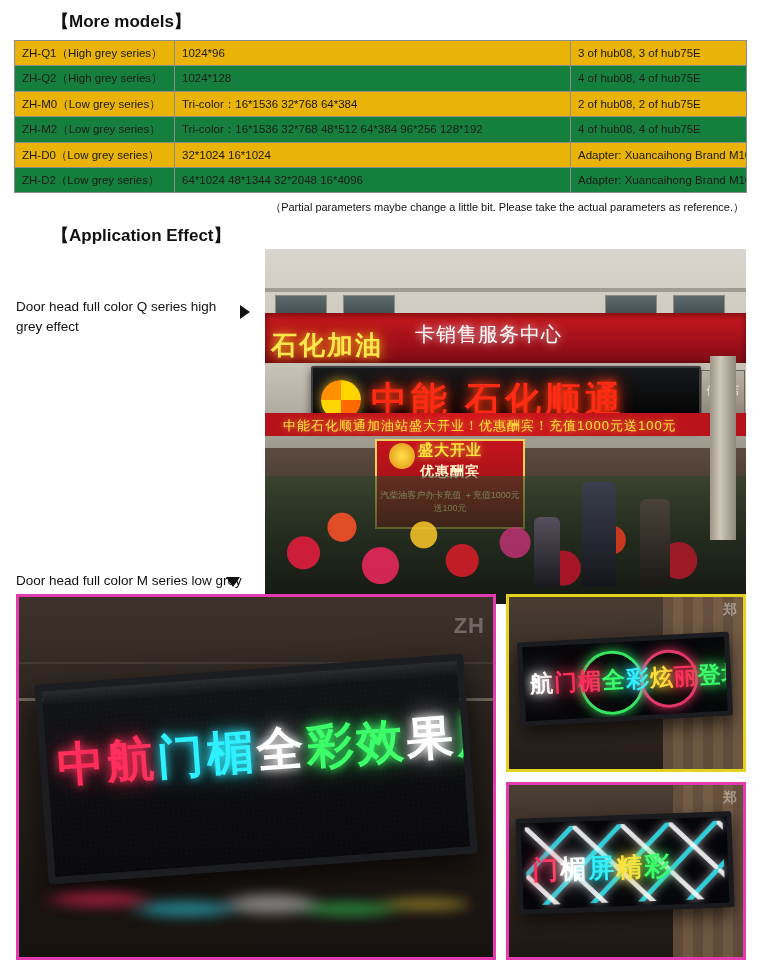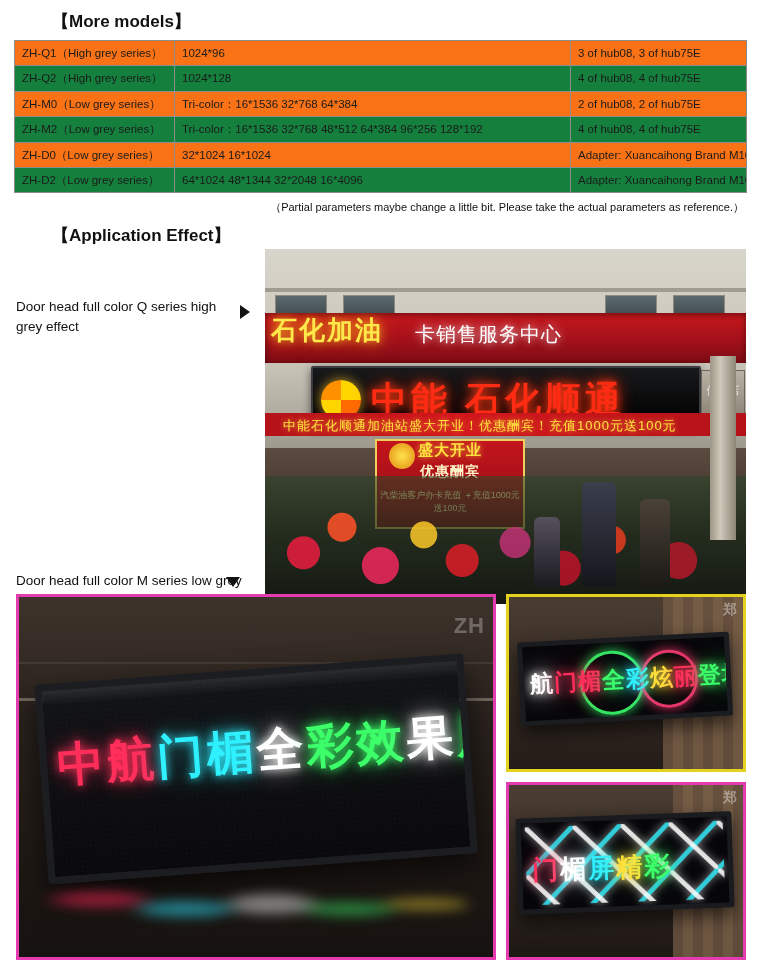--- a/index.html
+++ b/index.html
@@ -35,21 +35,21 @@
     font-size: 11.5px;
   }
   table.models td {
     border: 1px solid #8c8c8c;
     padding: 5px 6px 5px 7px;
     vertical-align: middle;
     line-height: 1.25;
     white-space: nowrap;
     overflow: hidden;
   }
-  table.models tr.shade td { background: #f97316; }
+  table.models tr.shade td { background: #eab308; }
   table.models tr.plain td { background: #15803d; }
   td.c0 { width: 160px; }
   td.c1 { width: 396px; }
   td.c2 { width: 176px; }
 
   .note {
     width: 732px;
     text-align: right;
     font-size: 11px;
     padding-top: 7px;
@@ -120,21 +120,21 @@
   }
   
   .p1-redband {
     position: absolute;
     left: 0; top: 18%; width: 100%; height: 14%;
     background: linear-gradient(180deg,#c8181d 0%,#a3101a 55%,#7d0c14 100%);
     box-shadow: 0 2px 6px rgba(0,0,0,.45) inset;
     overflow: hidden;
   }
   .p1-redband .txt {
-    position: absolute; left: 6px; top: 0;
+    position: absolute; left: 6px; top: 15px;
     font-size: 26px; font-weight: bold;
     color: #ffe94a;
     text-shadow: 0 0 10px rgba(255,200,40,.9), 0 0 20px rgba(255,120,0,.7);
     white-space: nowrap;
     letter-spacing: 2px;
   }
   .p1-redband .txt2 {
     position: absolute; left: 150px; top: 8px;
     font-size: 20px; font-weight: normal;
     color: #fff;

